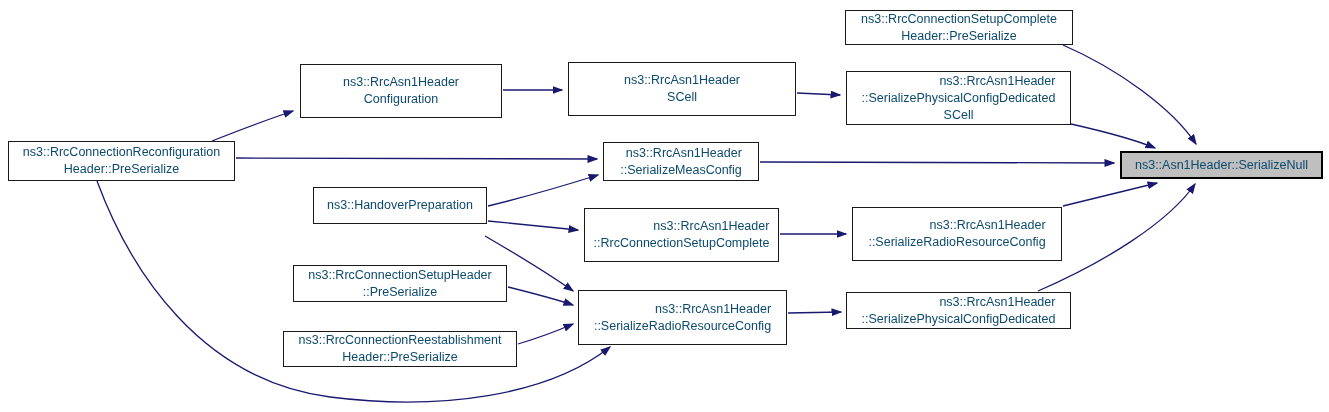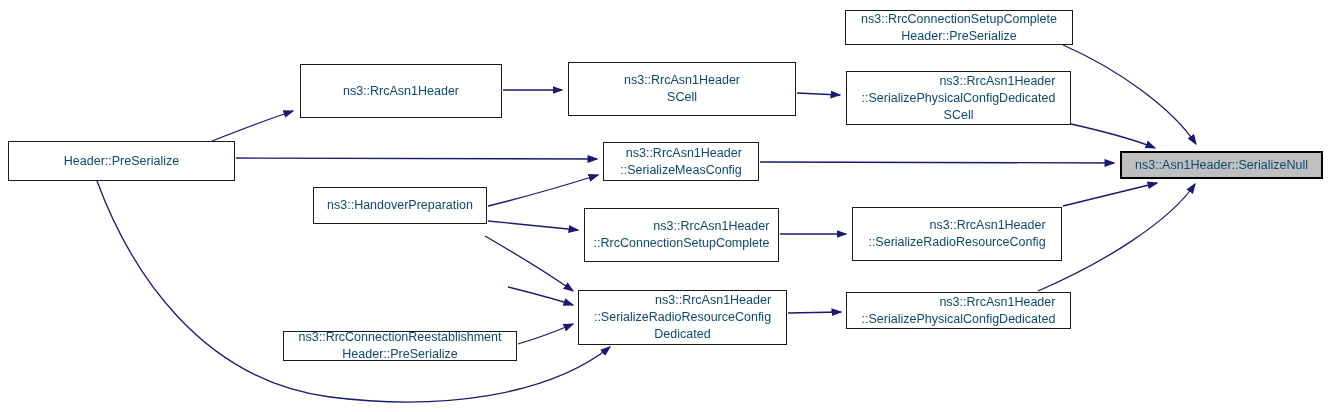--- a/index.html
+++ b/index.html
@@ -60,35 +60,41 @@
       <path marker-end="url(#arrow)" d="M 780,234 L 846,234"></path>
       <path marker-end="url(#arrow)" d="M 1063,206 L 1157,183"></path>
       <path marker-end="url(#arrow)" d="M 508,287 C 532,293 555,299 573,305"></path>
       <path marker-end="url(#arrow)" d="M 518,344 C 538,338 557,331 573,324"></path>
       <path marker-end="url(#arrow)" d="M 788,313 L 841,312"></path>
       <path marker-end="url(#arrow)" d="M 1038,291 C 1105,262 1169,222 1195,184"></path>
     </g>
   </svg>
 
   <div class="node" style="left:8px;top:141px;width:227px;height:40px;">
+    <div class="lbl-center">ns3::RrcConnectionReconfiguration</div>
     <div class="lbl-center">Header::PreSerialize</div>
   </div>
 
   <div class="node" style="left:300px;top:64px;width:202px;height:54px;">
     <div class="lbl-left">
       <div>ns3::RrcAsn1Header</div>
     </div>
+    <div class="lbl-center">Configuration</div>
   </div>
 
   <div class="node" style="left:313px;top:187px;width:174px;height:37px;">
     <div class="lbl-center">ns3::HandoverPreparation</div>
   </div>
 
+  <div class="node" style="left:293px;top:265px;width:214px;height:37px;">
+    <div class="lbl-center">ns3::RrcConnectionSetupHeader</div>
+    <div class="lbl-center">::PreSerialize</div>
+  </div>
 
-  <div class="node" style="left:283px;top:331px;width:234px;height:30px;">
+  <div class="node" style="left:283px;top:331px;width:234px;height:36px;">
     <div class="lbl-center">ns3::RrcConnectionReestablishment</div>
     <div class="lbl-center">Header::PreSerialize</div>
   </div>
 
   <div class="node" style="left:568px;top:62px;width:228px;height:54px;">
     <div class="lbl-left">
       <div>ns3::RrcAsn1Header</div>
     </div>
     <div class="lbl-center">SCell</div>
   </div>
@@ -105,21 +111,20 @@
       <div>ns3::RrcAsn1Header</div>
       <div>::RrcConnectionSetupComplete</div>
     </div>
   </div>
 
   <div class="node" style="left:578px;top:290px;width:209px;height:55px;">
     <div class="lbl-left">
       <div>ns3::RrcAsn1Header</div>
       <div>::SerializeRadioResourceConfig</div>
     </div>
-    <div class="lbl-center">Dedicated</div>
   </div>
 
   <div class="node" style="left:845px;top:10px;width:228px;height:35px;">
     <div class="lbl-center">ns3::RrcConnectionSetupComplete</div>
     <div class="lbl-center">Header::PreSerialize</div>
   </div>
 
   <div class="node" style="left:846px;top:71px;width:225px;height:54px;">
     <div class="lbl-left">
       <div>ns3::RrcAsn1Header</div>

